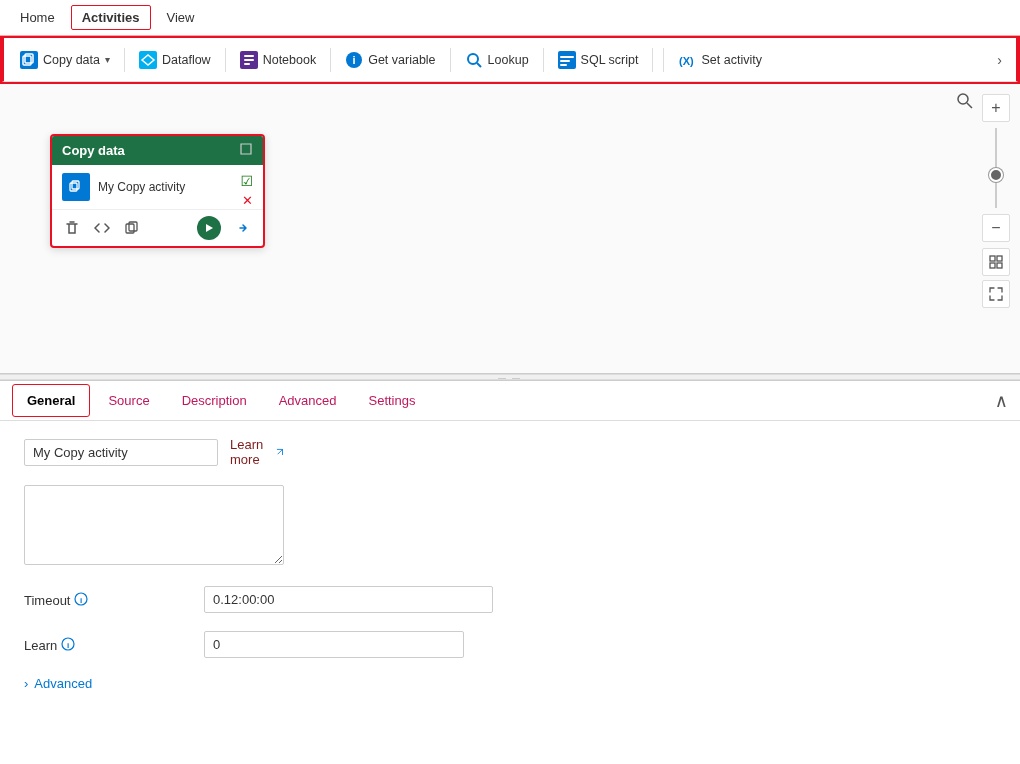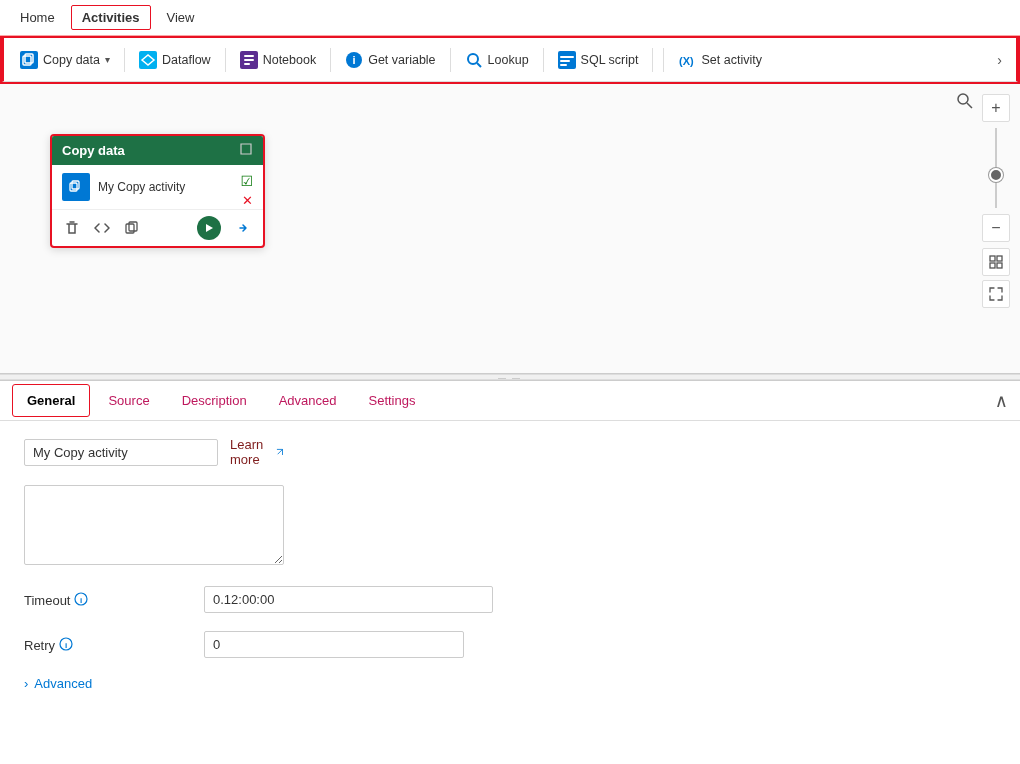--- a/index.html
+++ b/index.html
@@ -303,21 +303,21 @@
             </svg>
         </span>
       </div>
       <div class="form-control">
         <input class="form-input" type="text" style="width: 289px;" value="0.12:00:00">
       </div>
     </div>
 
     <div class="form-row">
       <div class="form-label">
-        <span>Retry</span>
+        <span>Learn</span>
         <span class="info-icon">
           <svg width="14" height="14" viewBox="0 0 14 14">
               <circle cx="7" cy="7" r="6" fill="none" stroke="#0078d4" stroke-width="1.2"></circle>
               <text x="7" y="11" text-anchor="middle" font-size="8" fill="#0078d4" font-weight="bold">i</text>
             </svg>
         </span>
       </div>
       <div class="form-control">
         <input class="form-input" type="text" style="width: 260px;" value="0">
       </div>

